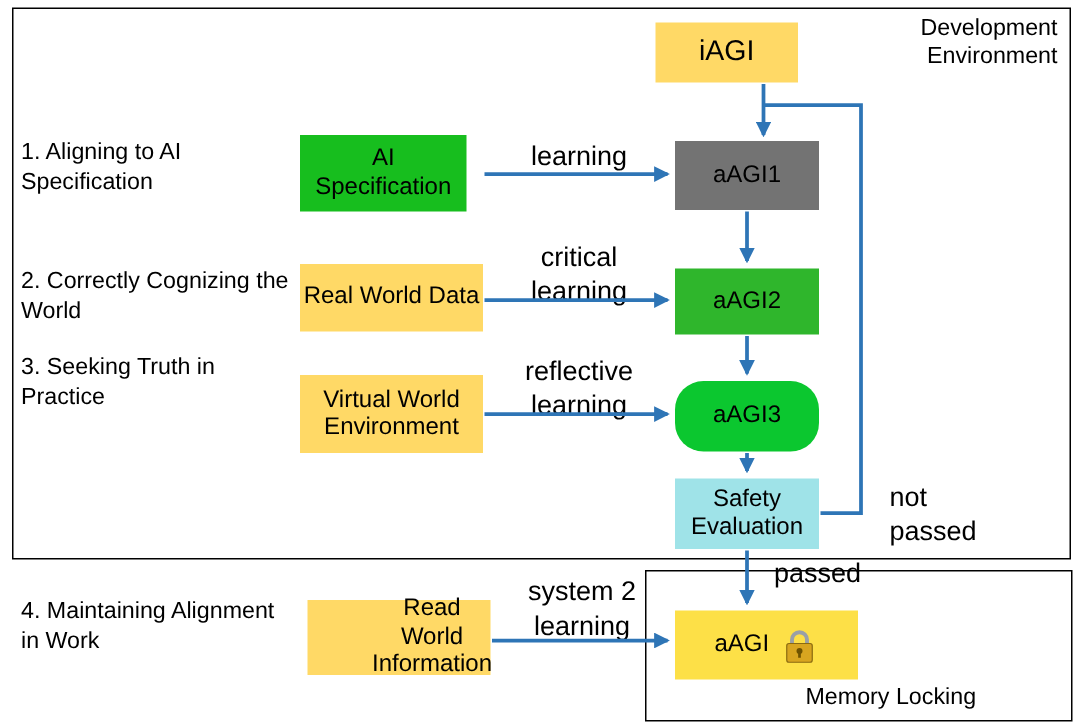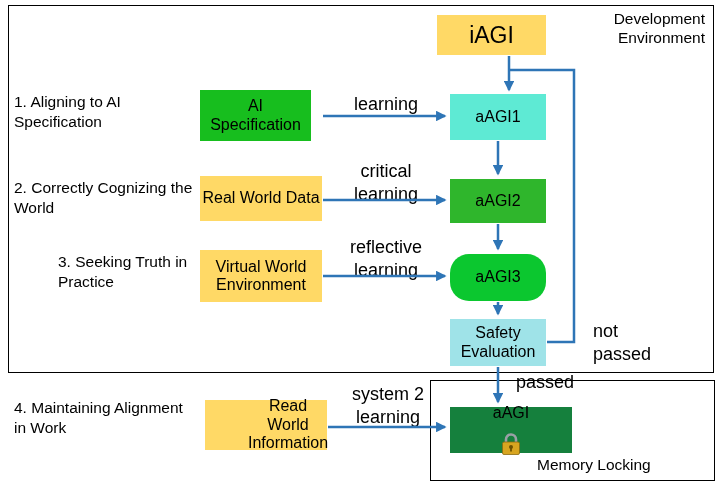--- a/index.html
+++ b/index.html
@@ -16,24 +16,24 @@
     position:absolute;
     font-size:15.5px;line-height:1.25;text-align:right;
   }
   .node{
     position:absolute;display:flex;align-items:center;justify-content:center;
     text-align:center;font-size:16px;line-height:1.15;padding:2px;
     box-sizing:border-box;
   }
   .yellow{background:#FFD966;}
   .green-spec{background:#17BE1E;}
-  .green-a1{background:#5eead4;}
+  .green-a1{background:#737373;}
   .green-a2{background:#2FB62C;}
   .green-a3{background:#0BC72F;border-radius:19px;}
-  .green-prod{background:#15803d;flex-direction:column;}
+  .green-prod{background:#fde047;}
   .cyan{background:#9FE3E8;}
   .step-label{
     position:absolute;font-size:15.5px;line-height:1.3;text-align:left;
   }
   .edge-label{
     position:absolute;font-size:18px;line-height:1.25;text-align:center;
   }
   .edge-label.left{text-align:left;}
   .arrows{
     position:absolute;left:0;top:0;width:717px;height:485px;
@@ -48,29 +48,29 @@
 <div class="canvas">
 
   <div class="region" style="left:8px;top:5px;width:704px;height:366px;"></div>
   <div class="region-label" style="right:12px;top:9px;width:120px;">Development Environment</div>
 
   <div class="region" style="left:430px;top:380px;width:283px;height:99px;"></div>
   <div class="step-label" style="left:537px;top:455px;">Memory Locking</div>
 
   <div class="step-label" style="left:14px;top:92px;width:170px;">1. Aligning to AI Specification</div>
   <div class="step-label" style="left:14px;top:178px;width:185px;">2. Correctly Cognizing the World</div>
-  <div class="step-label" style="left:14px;top:252px;width:160px;margin-left:44px;">3. Seeking Truth in Practice</div>
+  <div class="step-label" style="left:14px;top:235px;width:160px;">3. Seeking Truth in Practice</div>
   <div class="step-label" style="left:14px;top:398px;width:170px;">4. Maintaining Alignment in Work</div>
 
   <div class="node green-spec" style="left:200px;top:90px;width:111px;height:51px;">AI Specification</div>
   <div class="node yellow" style="left:200px;top:176px;width:122px;height:45px;">Real World Data</div>
   <div class="node yellow" style="left:200px;top:250px;width:122px;height:52px;">Virtual World Environment</div>
   <div class="node yellow" style="left:205px;top:400px;width:122px;height:50px;padding-left:46px;">Read World Information</div>
 
-  <div class="node yellow" style="left:437px;top:15px;width:109px;height:40px;font-size:23px;">iAGI</div>
+  <div class="node yellow" style="left:437px;top:15px;width:95px;height:40px;font-size:19px;">iAGI</div>
   <div class="node green-a1" style="left:450px;top:94px;width:96px;height:46px;">aAGI1</div>
   <div class="node green-a2" style="left:450px;top:179px;width:96px;height:44px;">aAGI2</div>
   <div class="node green-a3" style="left:450px;top:254px;width:96px;height:47px;">aAGI3</div>
   <div class="node cyan" style="left:450px;top:319px;width:96px;height:47px;">Safety Evaluation</div>
 
   <div class="node green-prod prod-node" style="left:450px;top:407px;width:122px;height:46px;">
     <span>aAGI</span>
     <svg class="lock" viewBox="0 0 26 26">
       <path d="M8 13 V9.5 a5 5 0 0 1 10 0 V13" fill="none" stroke="#9aa0a6" stroke-width="2.6"></path>
       <rect x="4.5" y="12" width="17" height="12.5" rx="1.5" fill="#D8A520" stroke="#8a6a10" stroke-width="0.8"></rect>

